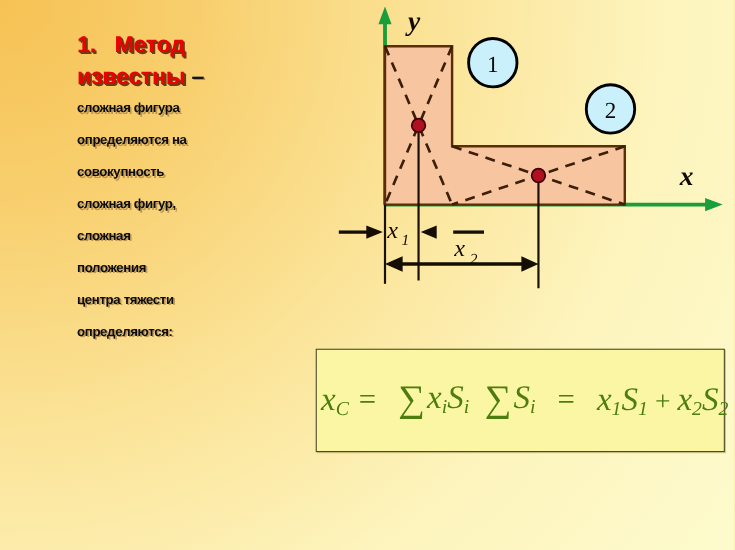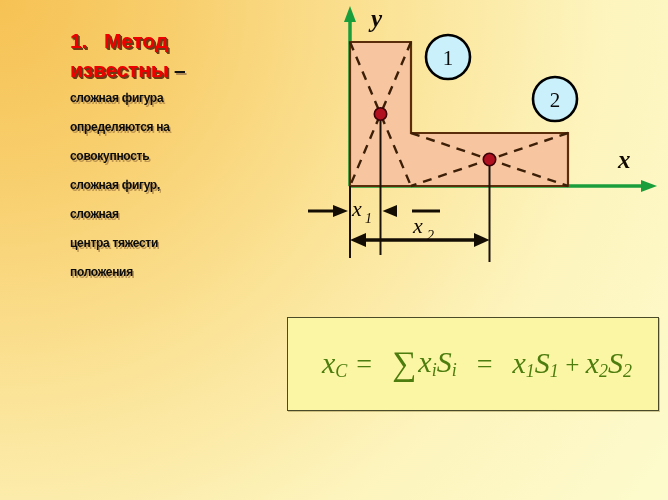--- a/index.html
+++ b/index.html
@@ -75,22 +75,23 @@
       <span>Метод</span><br>
       <span>известны</span>
       <span class="dash">–</span>
     </div>
     <div class="body-text">
       <div>сложная фигура</div>
       <div>определяются на</div>
       <div>совокупность</div>
       <div>сложная фигур,</div>
       <div>сложная</div>
+      <div>положения</div>
       <div>центра тяжести</div>
-      <div>положения</div>
+      <div>определяются:</div>
     </div>
   </div>
 
   <div id="diagram">
     <svg width="368" height="270" viewBox="0 0 368 270" xmlns="http://www.w3.org/2000/svg">
 
       <g>
         <line x1="50" y1="186" x2="50" y2="18" stroke="#1a9e3c" stroke-width="3.5"></line>
         <polygon points="50,6 44,22 56,22" fill="#1a9e3c"></polygon>
       </g>
@@ -168,20 +169,23 @@
         <span>x</span><span class="sub">C</span>
       </span>
 
       <span class="eq">=</span>
 
       <span class="frac">
         <span class="num var">
           <span class="sigma">∑</span><span>x</span><span class="sub">i</span><span>S</span><span class="sub">i</span>
         </span>
         <span class="bar"></span>
+        <span class="den var">
+          <span class="sigma">∑</span><span>S</span><span class="sub">i</span>
+        </span>
       </span>
 
       <span class="eq">=</span>
 
       <span class="frac">
         <span class="num var">
           <span>x</span><span class="sub">1</span><span>S</span><span class="sub">1</span><span class="plus">+</span><span>x</span><span class="sub">2</span><span>S</span><span class="sub">2</span>
         </span>
         <span class="bar"></span>
       </span>

